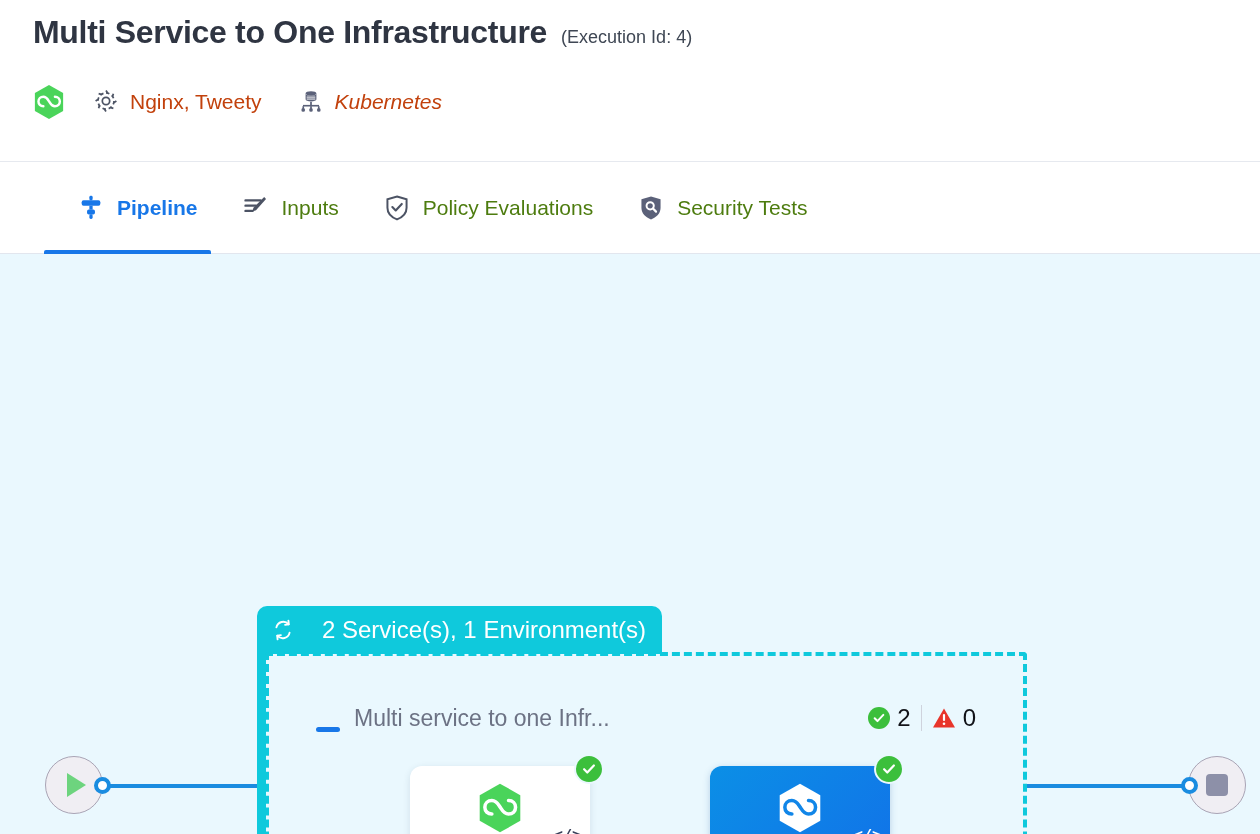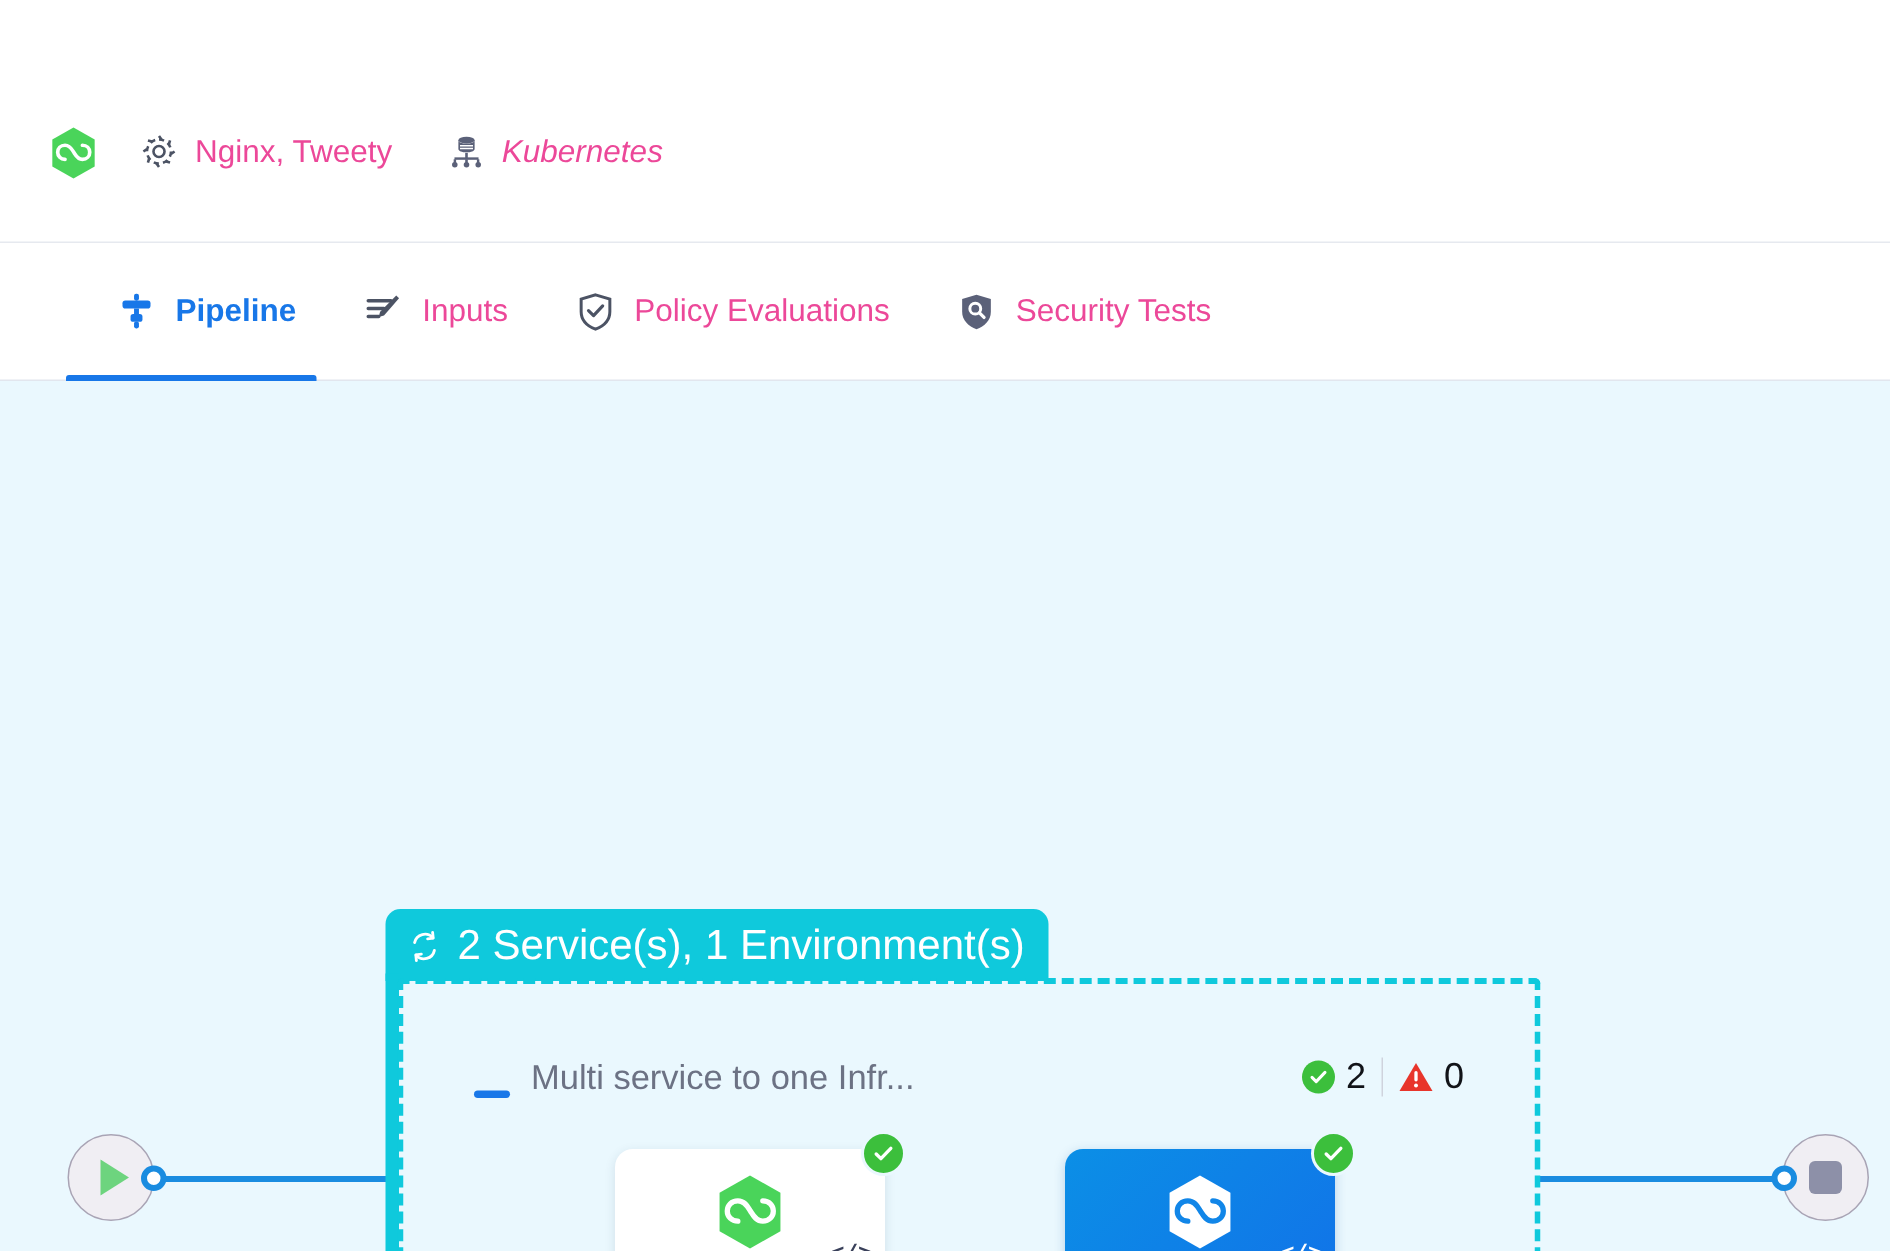--- a/index.html
+++ b/index.html
@@ -25,35 +25,35 @@
   }
   .exec-id { font-size: 18px; color: #3f4754; }
 
   .meta-row {
     position: absolute; left: 33px; top: 82px;
     display: flex; align-items: center; gap: 0px;
   }
   .meta-logo { width: 34px; height: 40px; display: flex; align-items: center; }
   .meta-group { display: flex; align-items: center; gap: 9px; margin-left: 26px; }
   .meta-group.k8s { margin-left: 36px; font-style: italic; }
-  .meta-text { font-size: 21px; color: #ec4899; }
+  .meta-text { font-size: 21px; color: #c2410c; }
   .meta-icon { width: 28px; height: 28px; display: block; }
 
   
   .tabs {
     position: absolute; left: 0; top: 162px; width: 1260px; height: 92px;
     background: #ffffff;
     display: flex; align-items: center;
     border-bottom: 1px solid #e2e6ee;
     padding-left: 44px;
   }
   .tab {
     display: flex; align-items: center; gap: 12px;
     height: 92px; padding: 0 0px;
-    font-size: 21px; color: #ec4899; cursor: pointer;
+    font-size: 21px; color: #4d7c0f; cursor: pointer;
     position: relative;
   }
   .tab:nth-child(1) { margin-left: 33px; }
   .tab + .tab { margin-left: 44px; }
   .tab.active { color: #1877e8; font-weight: bold; }
   .tab.active .tab-underline {
     position: absolute; left: -33px; right: -13px; bottom: 0; height: 4px;
     background: #1877e8; border-radius: 2px 2px 0 0;
   }
   .tab-icon { width: 28px; height: 28px; display: block; flex: 0 0 28px; }
@@ -92,22 +92,22 @@
   }
   .handle.h-start { left: 94px; top: 523px; }
   .handle.h-end { left: 1181px; top: 523px; }
 
   
   .group-badge {
     position: absolute; left: 257px; top: 352px;
     height: 48px; padding: 0 16px 0 14px;
     background: #0fc9dc; color: #ffffff;
     border-radius: 10px 10px 0 0;
-    display: flex; align-items: center; gap: 10px;
-    font-size: 28px; font-weight: 500;
+    display: flex; align-items: center; gap: 27px;
+    font-size: 24px; font-weight: 500;
   }
   .badge-icon { width: 24px; height: 24px; display: block; }
   .group-left-bar {
     position: absolute; left: 257px; top: 395px; width: 9px; height: 198px;
     background: #0fc9dc;
   }
   .group-box {
     position: absolute; left: 265px; top: 398px; width: 762px; height: 391px;
     border: 4px dashed #0fc9dc;
     border-radius: 4px;
@@ -159,20 +159,24 @@
     width: 30px; height: 30px; border-radius: 50%;
     background: #3cbf3c; border: 2px solid #eaf8fe;
     display: flex; align-items: center; justify-content: center;
   }
 </style>
 </head>
 <body>
 
 <div class="header">
 
+  <div class="title-row">
+    <span class="page-title">Multi Service to One Infrastructure</span>
+    <span class="exec-id">(Execution Id: 4)</span>
+  </div>
 
   <div class="meta-row">
     <span class="meta-logo">
       <svg viewBox="0 0 34 38" width="32" height="36" aria-hidden="true">
         <path d="M17 1 L32 9.5 L32 28.5 L17 37 L2 28.5 L2 9.5 Z" fill="#4ad45a"></path>
         <path d="M11 23.5 c-3.1 0 -5.2 -2.2 -5.2 -5 c0 -2.8 2.1 -5 5.2 -5 c3.6 0 5 3.2 6.2 5 c1.2 1.8 2.6 5 6.1 5 c3.1 0 5.2 -2.2 5.2 -5 c0 -2.8 -2.1 -5 -5.2 -5" fill="none" stroke="#ffffff" stroke-width="2.6" stroke-linecap="round"></path>
       </svg>
     </span>
 
     <span class="meta-group">

